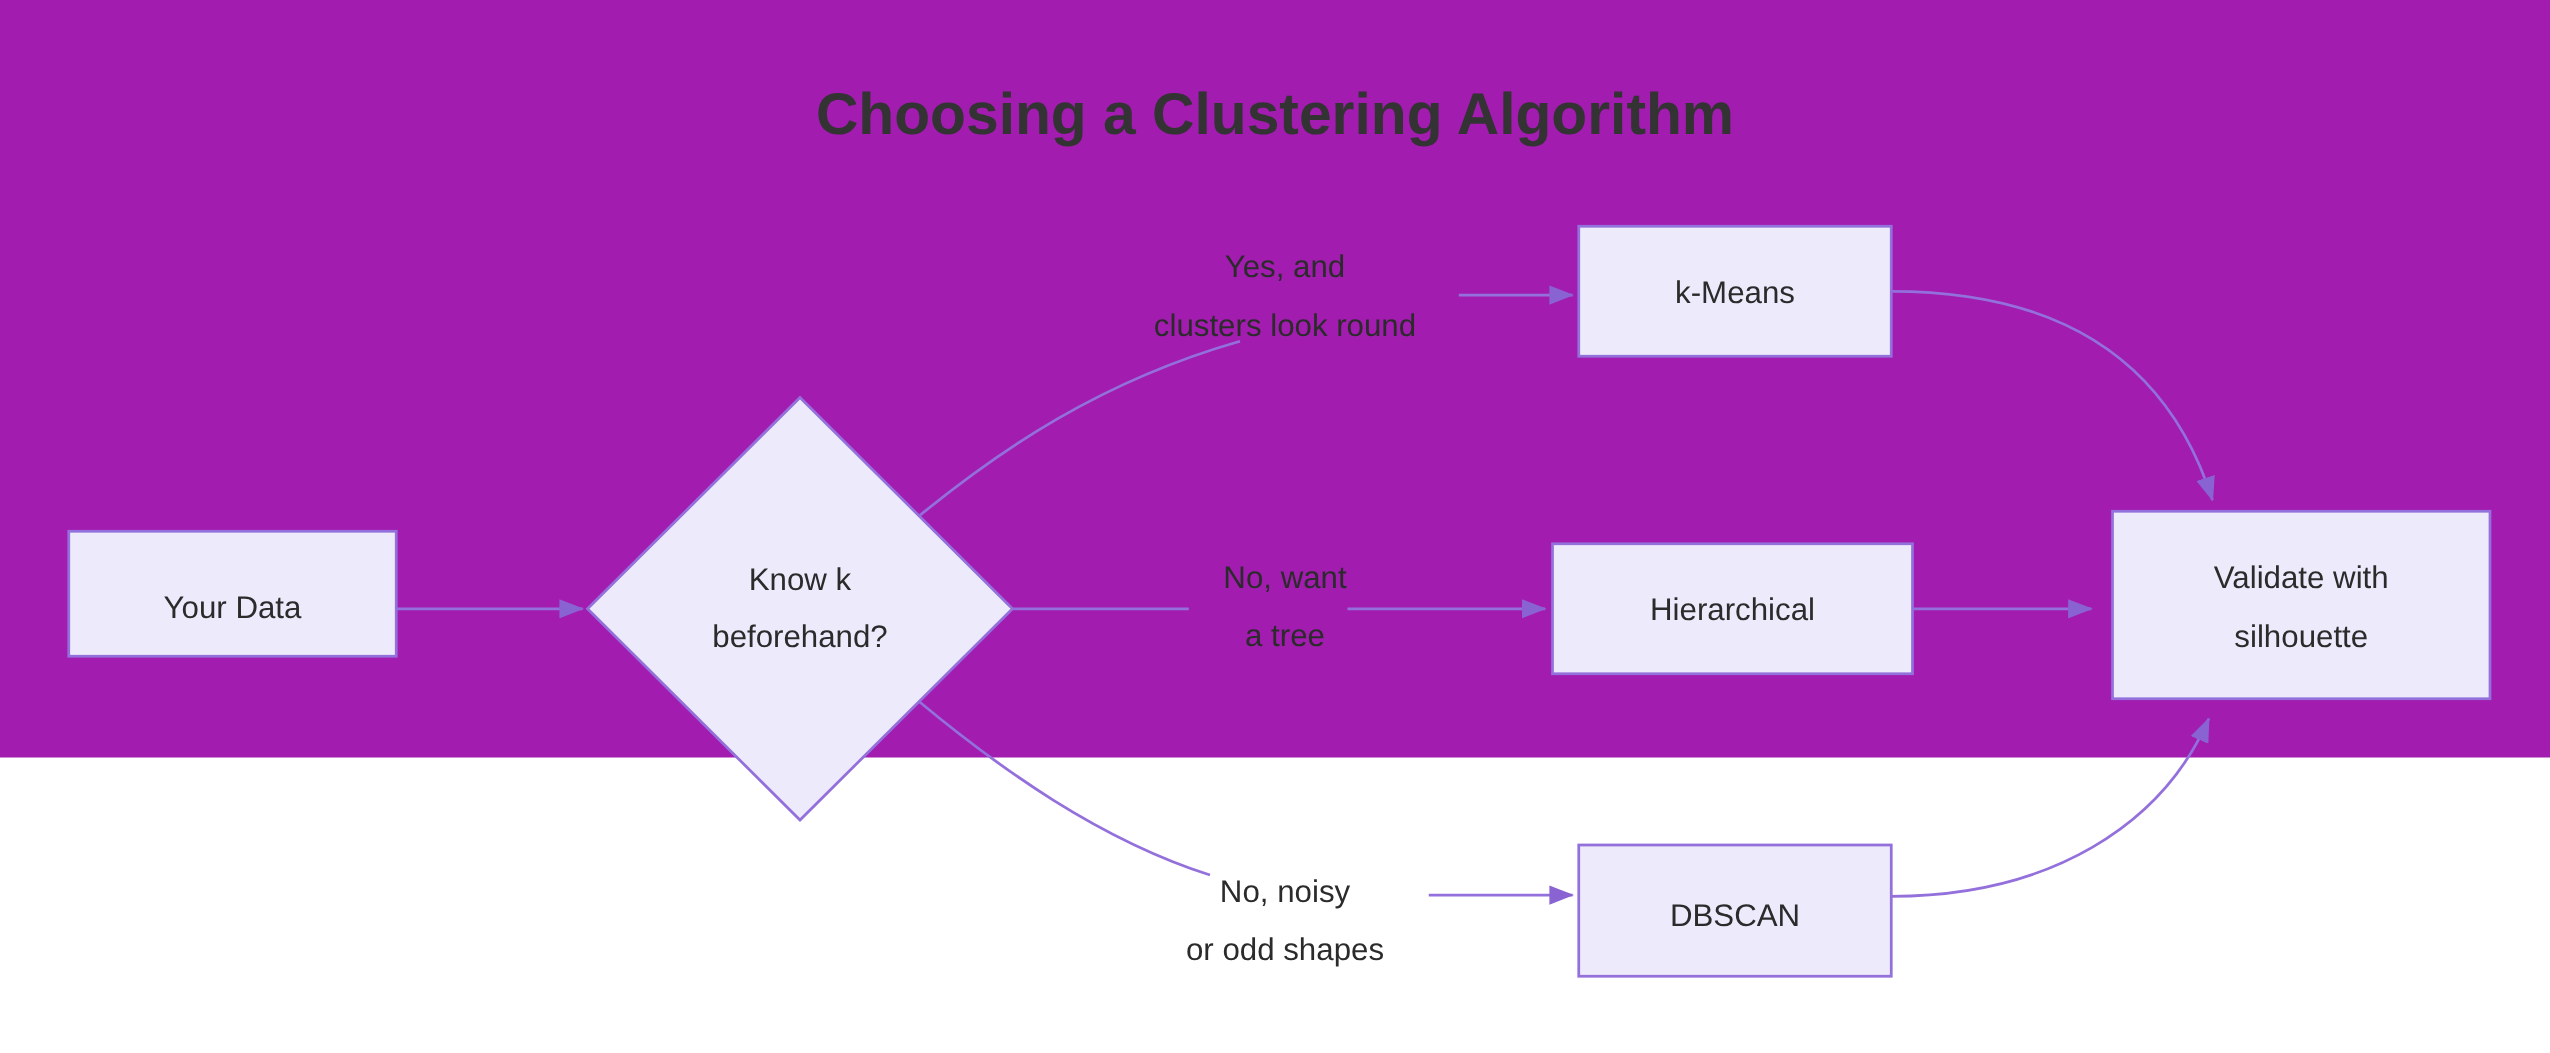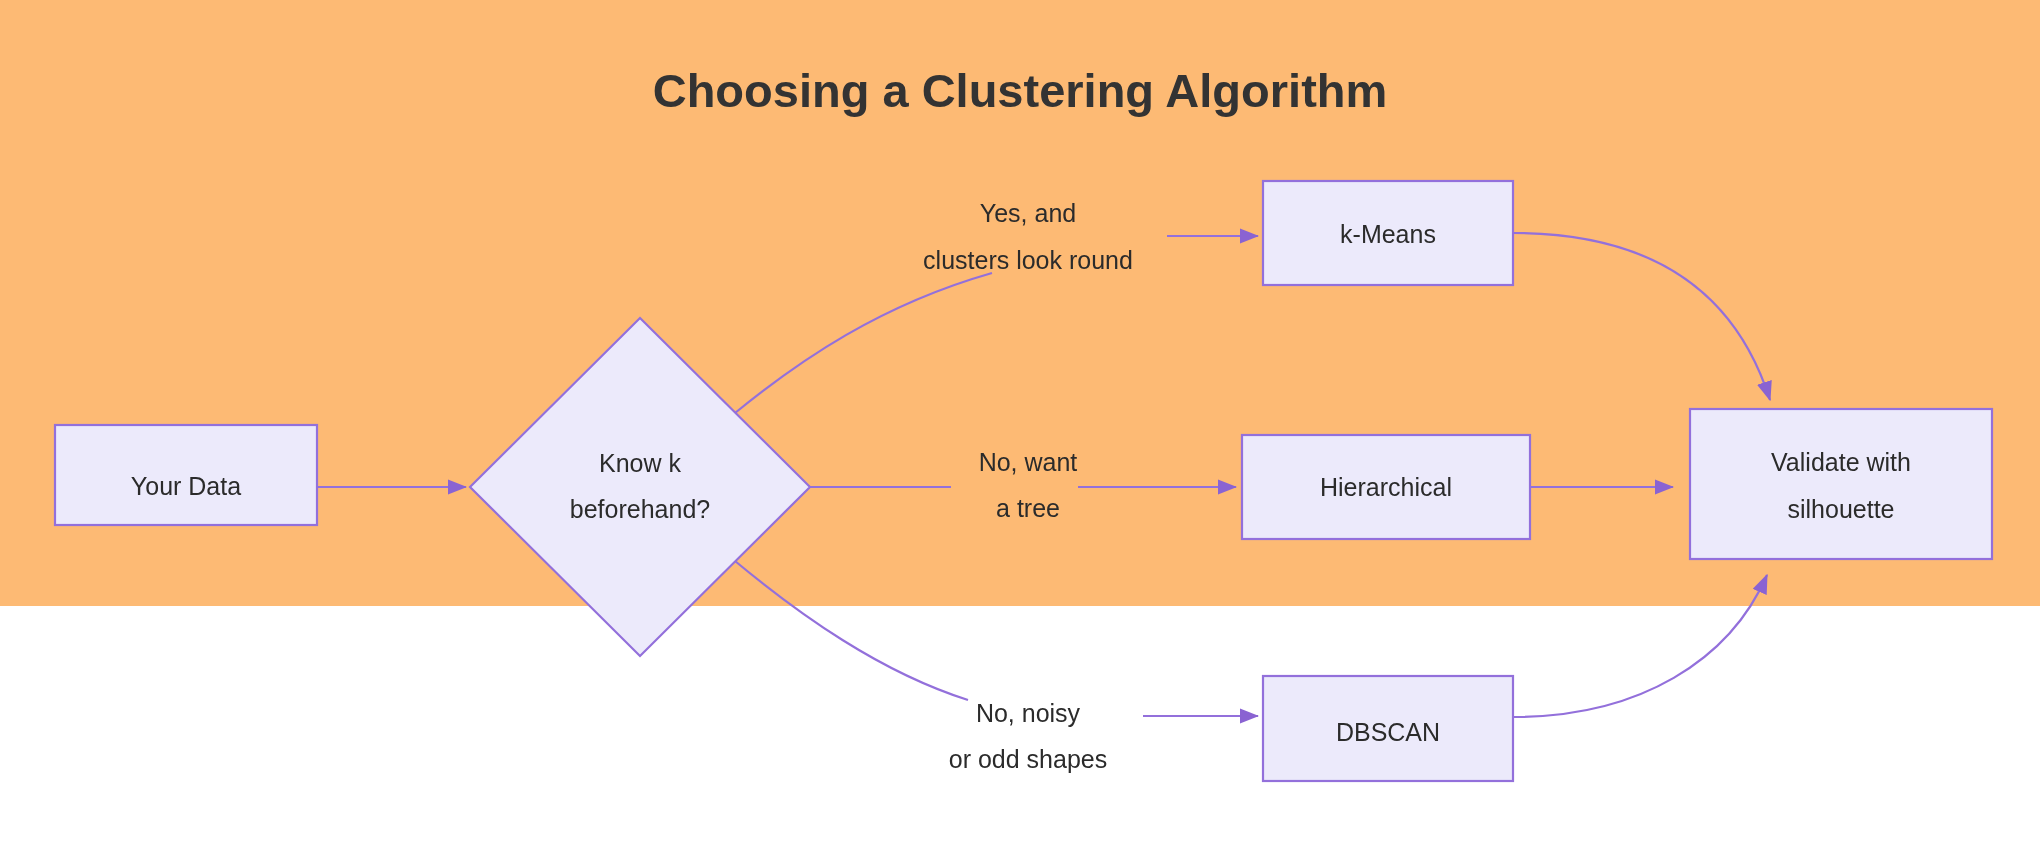--- a/index.html
+++ b/index.html
@@ -10,21 +10,21 @@
   body {
     width: 2040px;
     height: 842px;
     overflow: hidden;
     font-family: "Liberation Sans", sans-serif;
   }
   #stage {
     position: relative;
     width: 2040px;
     height: 606px;
-    background: #fdba74;
+    background: #a21caf;
     text-align: center;
   }
   #flow {
     position: absolute;
     inset: 0;
     width: 2040px;
     height: 842px;
     display: block;
   }
   .diagram-title {

